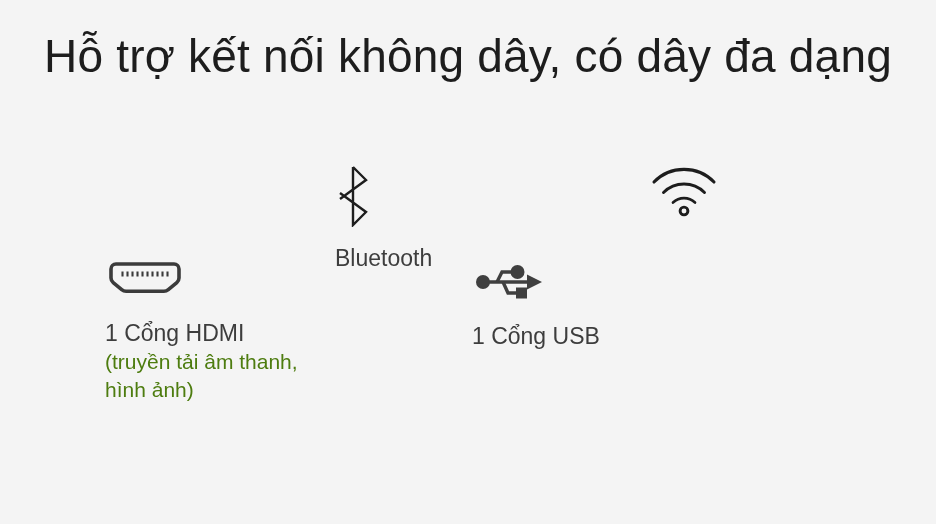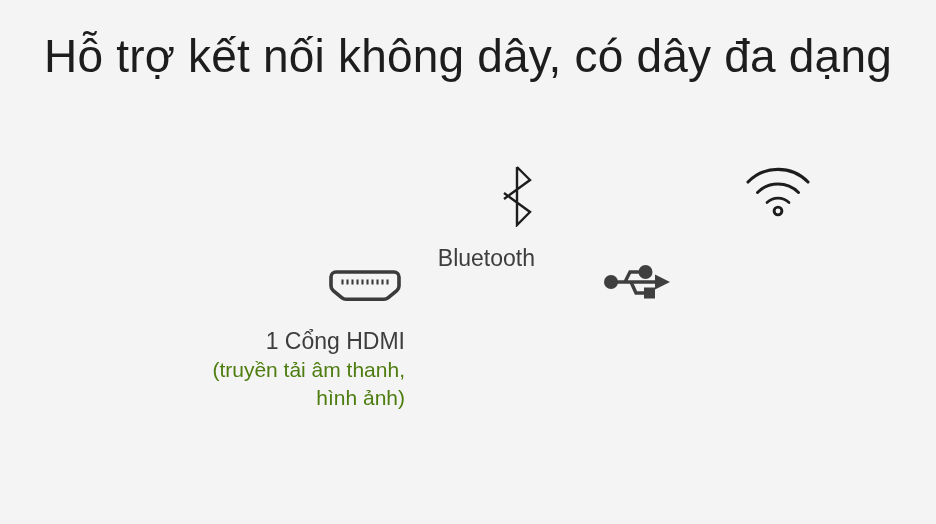--- a/index.html
+++ b/index.html
@@ -31,21 +31,21 @@
     font-weight: 300;
     letter-spacing: 0.2px;
     color: #1d1d1d;
     line-height: 1.15;
     white-space: nowrap;
   }
 
   
   .feature {
     position: absolute;
-    text-align: right;
+    text-align: left;
   }
   .feature-icon {
     display: block;
     margin: 0 auto;
   }
   .feature-label {
     display: block;
     font-size: 23px;
     font-weight: 400;
     color: #3d3d3d;
@@ -55,21 +55,21 @@
   .feature-sub {
     display: block;
     font-size: 21px;
     font-weight: 400;
     color: #4d7c0f;
     line-height: 1.35;
     white-space: nowrap;
   }
 
   
-  #feature-hdmi      { left: 105px; top: 269px; width: 300px; }
+  #feature-hdmi      { left: 105px; top: 261px; width: 300px; }
   #feature-bluetooth { left: 335px; top: 165px; width: 200px; }
   #feature-usb       { left: 472px; top: 262px; width: 200px; }
   #feature-wifi      { left: 651px; top: 165px; width: 160px; }
 
   #feature-hdmi .feature-icon      { margin-bottom: 18px; }
   #feature-bluetooth .feature-icon { margin-bottom: 13px; }
   #feature-usb .feature-icon       { margin-bottom: 16px; }
   #feature-wifi .feature-icon      { margin-bottom: 14px; }
 </style>
 </head>
@@ -130,20 +130,21 @@
           <line x1="12" y1="20" x2="62" y2="20"></line>
           <polyline points="25,20 30,10 44,10"></polyline>
           <polyline points="31,20 36,31 50,31"></polyline>
         </g>
         <circle cx="11" cy="20" r="7" fill="#3f3f3f"></circle>
         <circle cx="45.5" cy="10" r="7" fill="#3f3f3f"></circle>
         <rect x="44" y="25.5" width="11" height="11" fill="#3f3f3f"></rect>
         <polygon points="55,12.5 70,20 55,27.5" fill="#3f3f3f"></polygon>
       </svg>
     </span>
+    <span class="feature-label">1 Cổng USB</span>
   </div>
 
   <div class="feature" id="feature-wifi">
     <span class="feature-icon">
       <svg width="66" height="52" viewBox="0 0 66 52" aria-hidden="true">
         <g fill="none" stroke="#1d1d1d" stroke-linecap="round">
           <path d="M3 17 A42 42 0 0 1 63 17" stroke-width="3.1"></path>
           <path d="M12.5 27.5 A29 29 0 0 1 53.5 27.5" stroke-width="2.9"></path>
           <path d="M22 37.5 A16 16 0 0 1 44 37.5" stroke-width="2.7"></path>
           <circle cx="33" cy="46" r="3.9" stroke-width="2.9"></circle>

